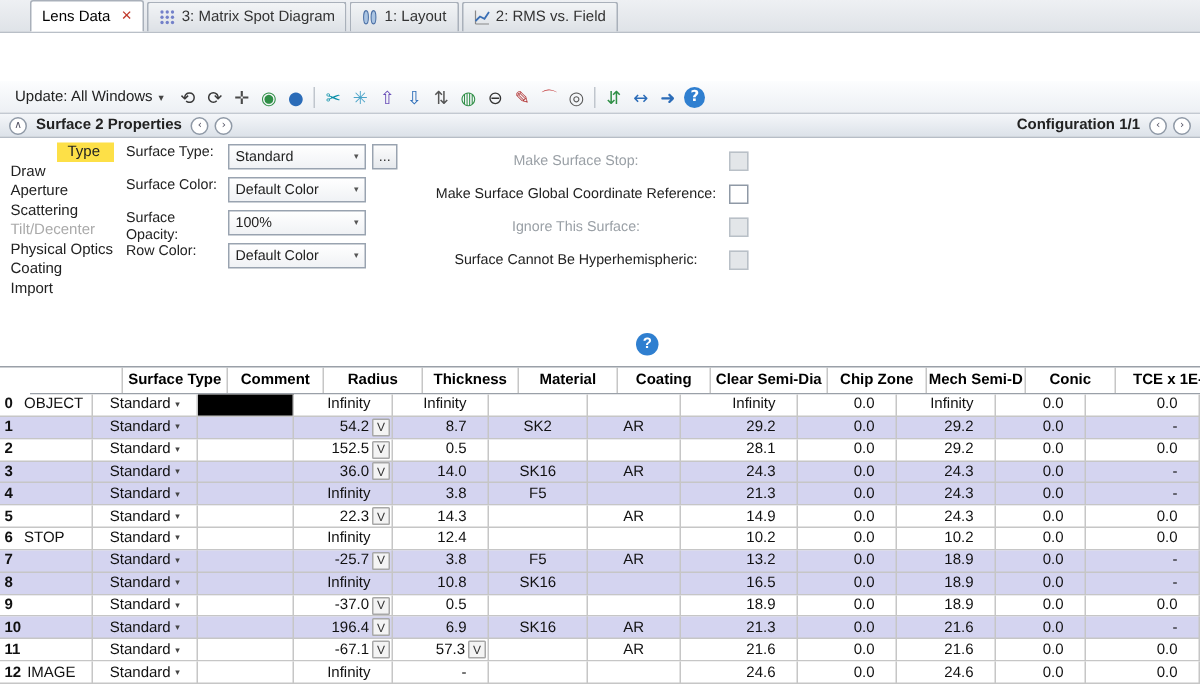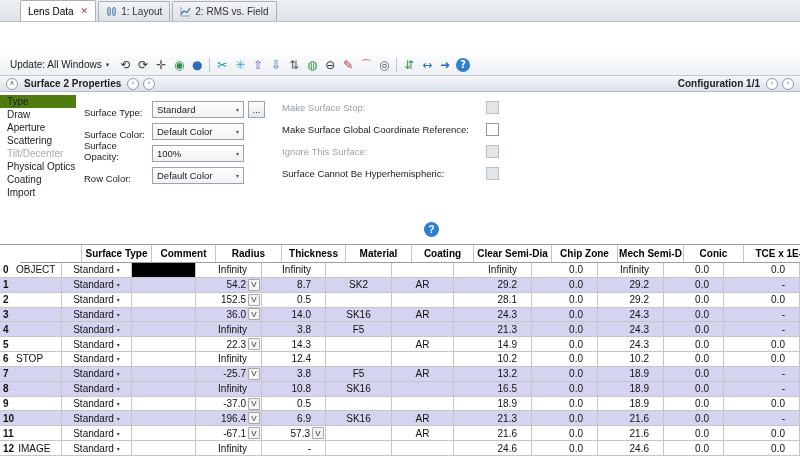--- a/index.html
+++ b/index.html
@@ -27,32 +27,32 @@
   .props-header{height:16px;background:linear-gradient(#f4f6f9,#dce2e9);border-bottom:1px solid #b6bdc6;display:flex;align-items:center;padding:0 6px;gap:4px;flex:0 0 16px;}
   .circle-btn{width:12px;height:12px;border:1px solid #8f99a6;border-radius:50%;background:#fff;display:flex;align-items:center;justify-content:center;font-size:7px;color:#556;line-height:1;}
   .props-title{font-weight:bold;color:#222;margin:0 2px;}
   .ph-spacer{flex:1;}
   .config-label{font-weight:bold;color:#222;margin-right:2px;}
 
   
   .props-body{height:153px;flex:0 0 153px;background:#fff;display:flex;position:relative;border-bottom:1px solid #9aa0a8;}
   .props-sidebar{width:76px;padding:3px 0;}
   .sb-item{padding:1px 7px;color:#222;white-space:nowrap;}
-  .sb-item.sel{background:#4d7c0f;}
+  .sb-item.sel{background:#fde047;margin-left:38px;}
   .sb-item.dis{color:#aaa;}
   .props-main{flex:1;position:relative;font-size:9.5px;}
   .fields{position:absolute;left:8px;top:4px;}
-  .frow{display:flex;align-items:flex-end;height:22px;}
+  .frow{display:flex;align-items:flex-start;height:22px;}
   .flabel{width:68px;color:#222;}
   .select{width:92px;height:17px;border:1px solid #99a3b0;background:linear-gradient(#ffffff,#f0f2f5);display:flex;align-items:center;justify-content:space-between;padding:0 4px;color:#222;}
   .sel-arrow{font-size:6px;color:#555;}
   .browse-btn{width:17px;height:17px;border:1px solid #99a3b0;background:linear-gradient(#fdfdfd,#e6e9ed);margin-left:4px;display:flex;align-items:center;justify-content:center;color:#333;line-height:1;}
   .checks{position:absolute;left:206px;top:4px;}
   .ck-row{display:flex;align-items:center;height:22px;}
-  .ck-label{width:204px;color:#222;white-space:nowrap;overflow:hidden;}
+  .ck-label{width:204px;color:#222;white-space:nowrap;overflow:hidden;text-align:center;}
   .ck-label.dis{color:#9aa0a6;}
   .ck-box{width:13px;height:13px;border:1px solid #8f99a6;background:#fff;flex:0 0 13px;}
   .ck-box.dis{background:#e3e6e9;border-color:#b9c0c7;}
   .help-btn{position:absolute;left:348px;top:130px;width:15px;height:15px;border-radius:50%;background:#2f7fd0;color:#fff;font-weight:bold;font-size:10px;display:flex;align-items:center;justify-content:center;}
 
   
   .lde{flex:1;min-height:0;display:flex;flex-direction:column;background:#fff;}
   .gridrow{display:grid;grid-template-columns:62px 70px 64px 66px 64px 66px 62px 78px 66px 66px 60px 76px;}
   .lde-header{height:18px;flex:0 0 18px;border-bottom:1px solid #9aa0a8;background:#fff;margin-left:20px;}
   .hcell{font-weight:bold;display:flex;align-items:center;justify-content:center;border-right:1px solid #c6c6c6;color:#000;overflow:hidden;white-space:nowrap;}
@@ -73,20 +73,38 @@
 </style>
 </head>
 <body>
 
 <div class="app">
 
   <div class="tabbar">
     <div class="tab active">
       <span>Lens Data</span>
       <span class="tab-close glyph">✕</span>
+    </div>
+    <div class="tab">
+      <span class="tab-icon">
+        <svg width="11" height="11" viewBox="0 0 11 11">
+            <g fill="#7381c9">
+              <circle cx="2" cy="2" r="1.1"></circle>
+              <circle cx="5.5" cy="2" r="1.1"></circle>
+              <circle cx="9" cy="2" r="1.1"></circle>
+              <circle cx="2" cy="5.5" r="1.1"></circle>
+              <circle cx="5.5" cy="5.5" r="1.1"></circle>
+              <circle cx="9" cy="5.5" r="1.1"></circle>
+              <circle cx="2" cy="9" r="1.1"></circle>
+              <circle cx="5.5" cy="9" r="1.1"></circle>
+              <circle cx="9" cy="9" r="1.1"></circle>
+            </g>
+          </svg>
+      </span>
+      <span>3: Matrix Spot Diagram</span>
     </div>
     <div class="tab">
       <span class="tab-icon">
         <svg width="11" height="11" viewBox="0 0 11 11">
             <ellipse cx="3" cy="5.5" rx="1.6" ry="4.4" fill="#aac4e2" stroke="#4a6fa5" stroke-width="0.7"></ellipse>
             <ellipse cx="8" cy="5.5" rx="1.6" ry="4.4" fill="#aac4e2" stroke="#4a6fa5" stroke-width="0.7"></ellipse>
           </svg>
       </span>
       <span>1: Layout</span>
     </div>

